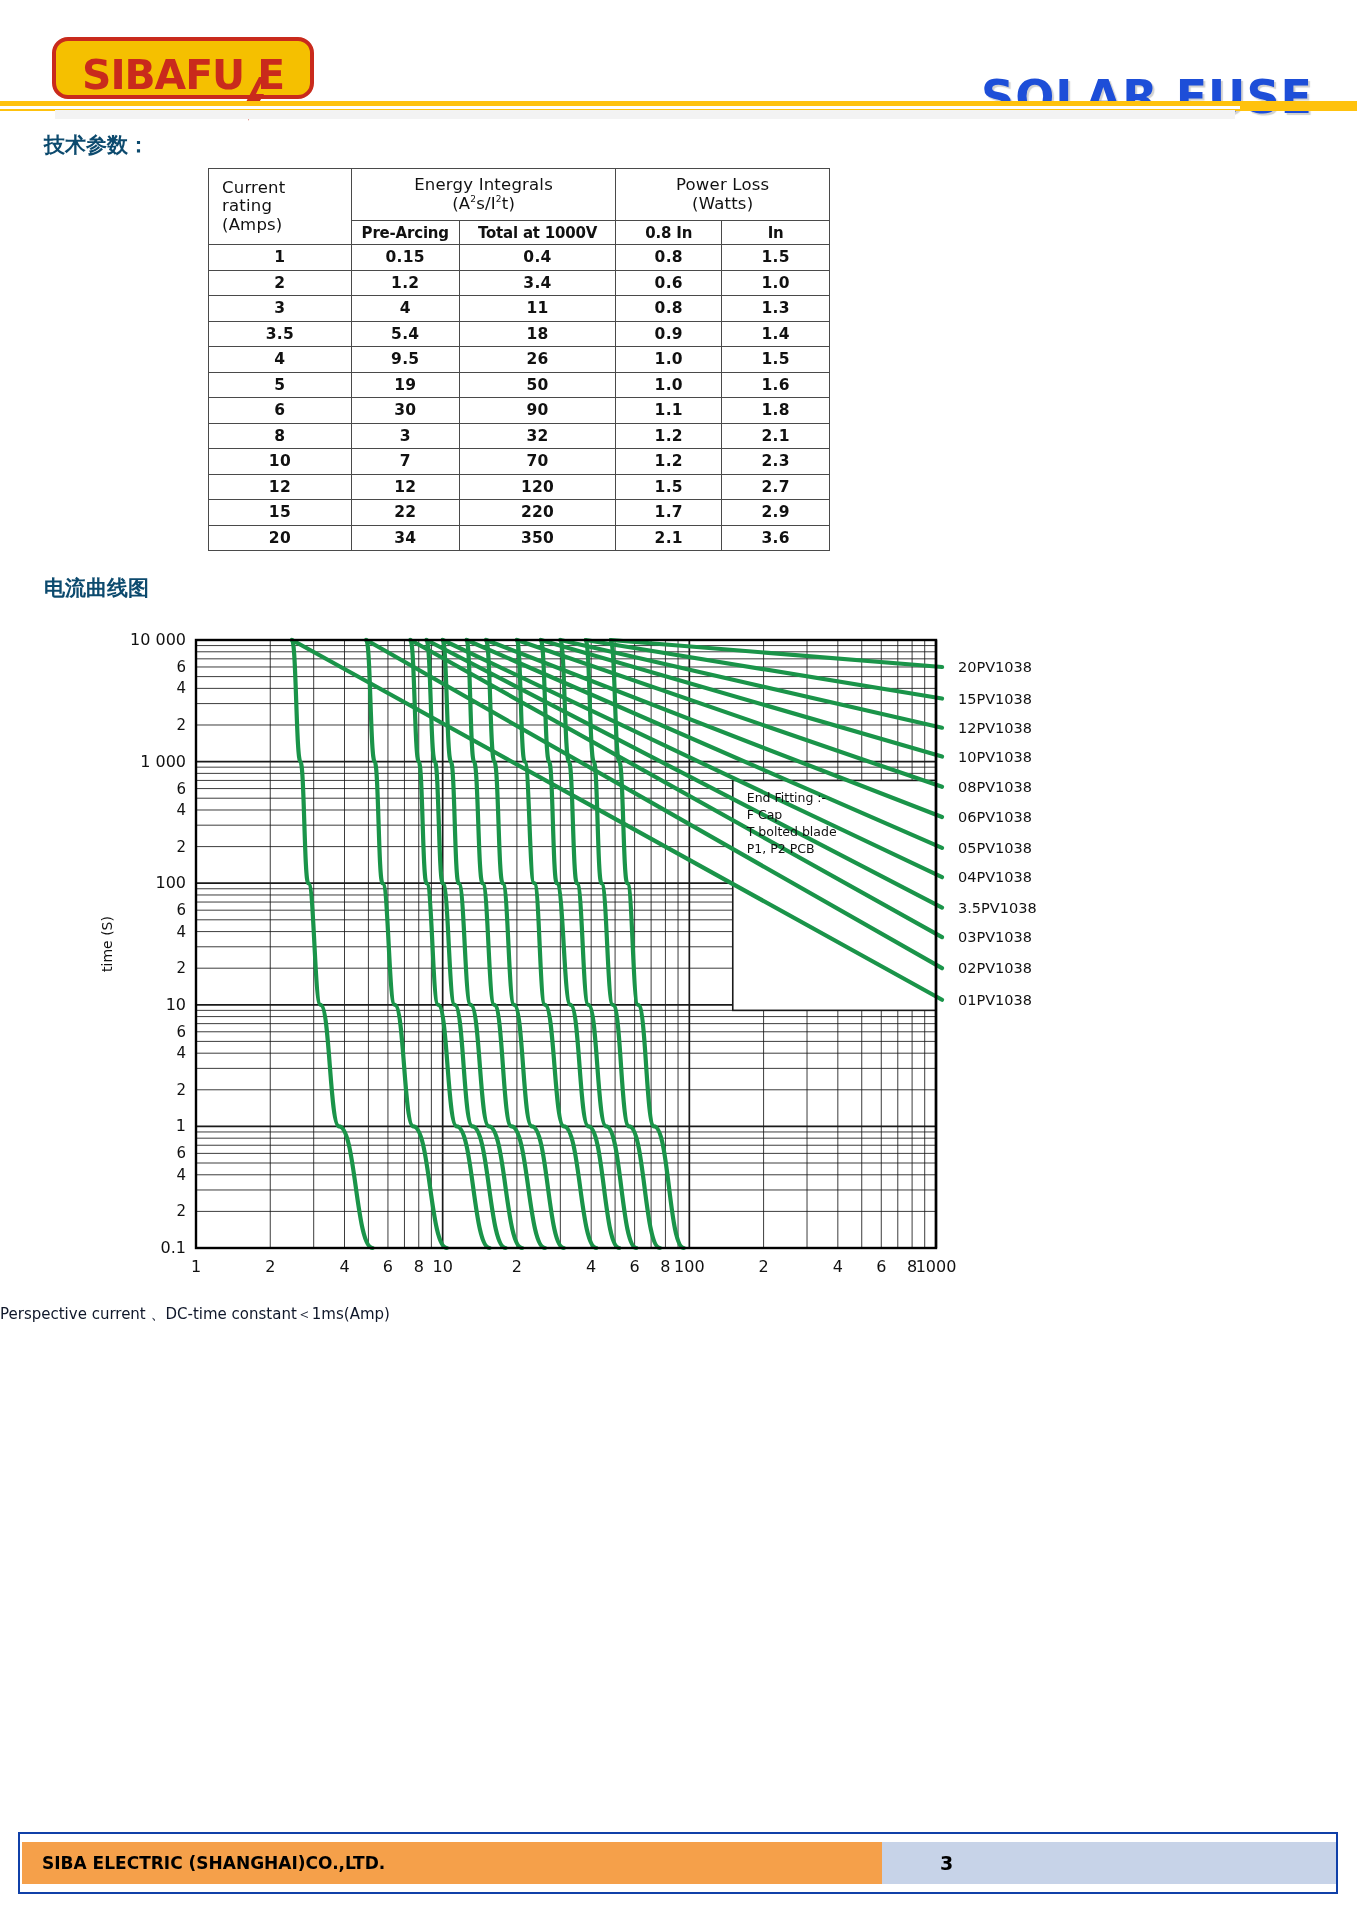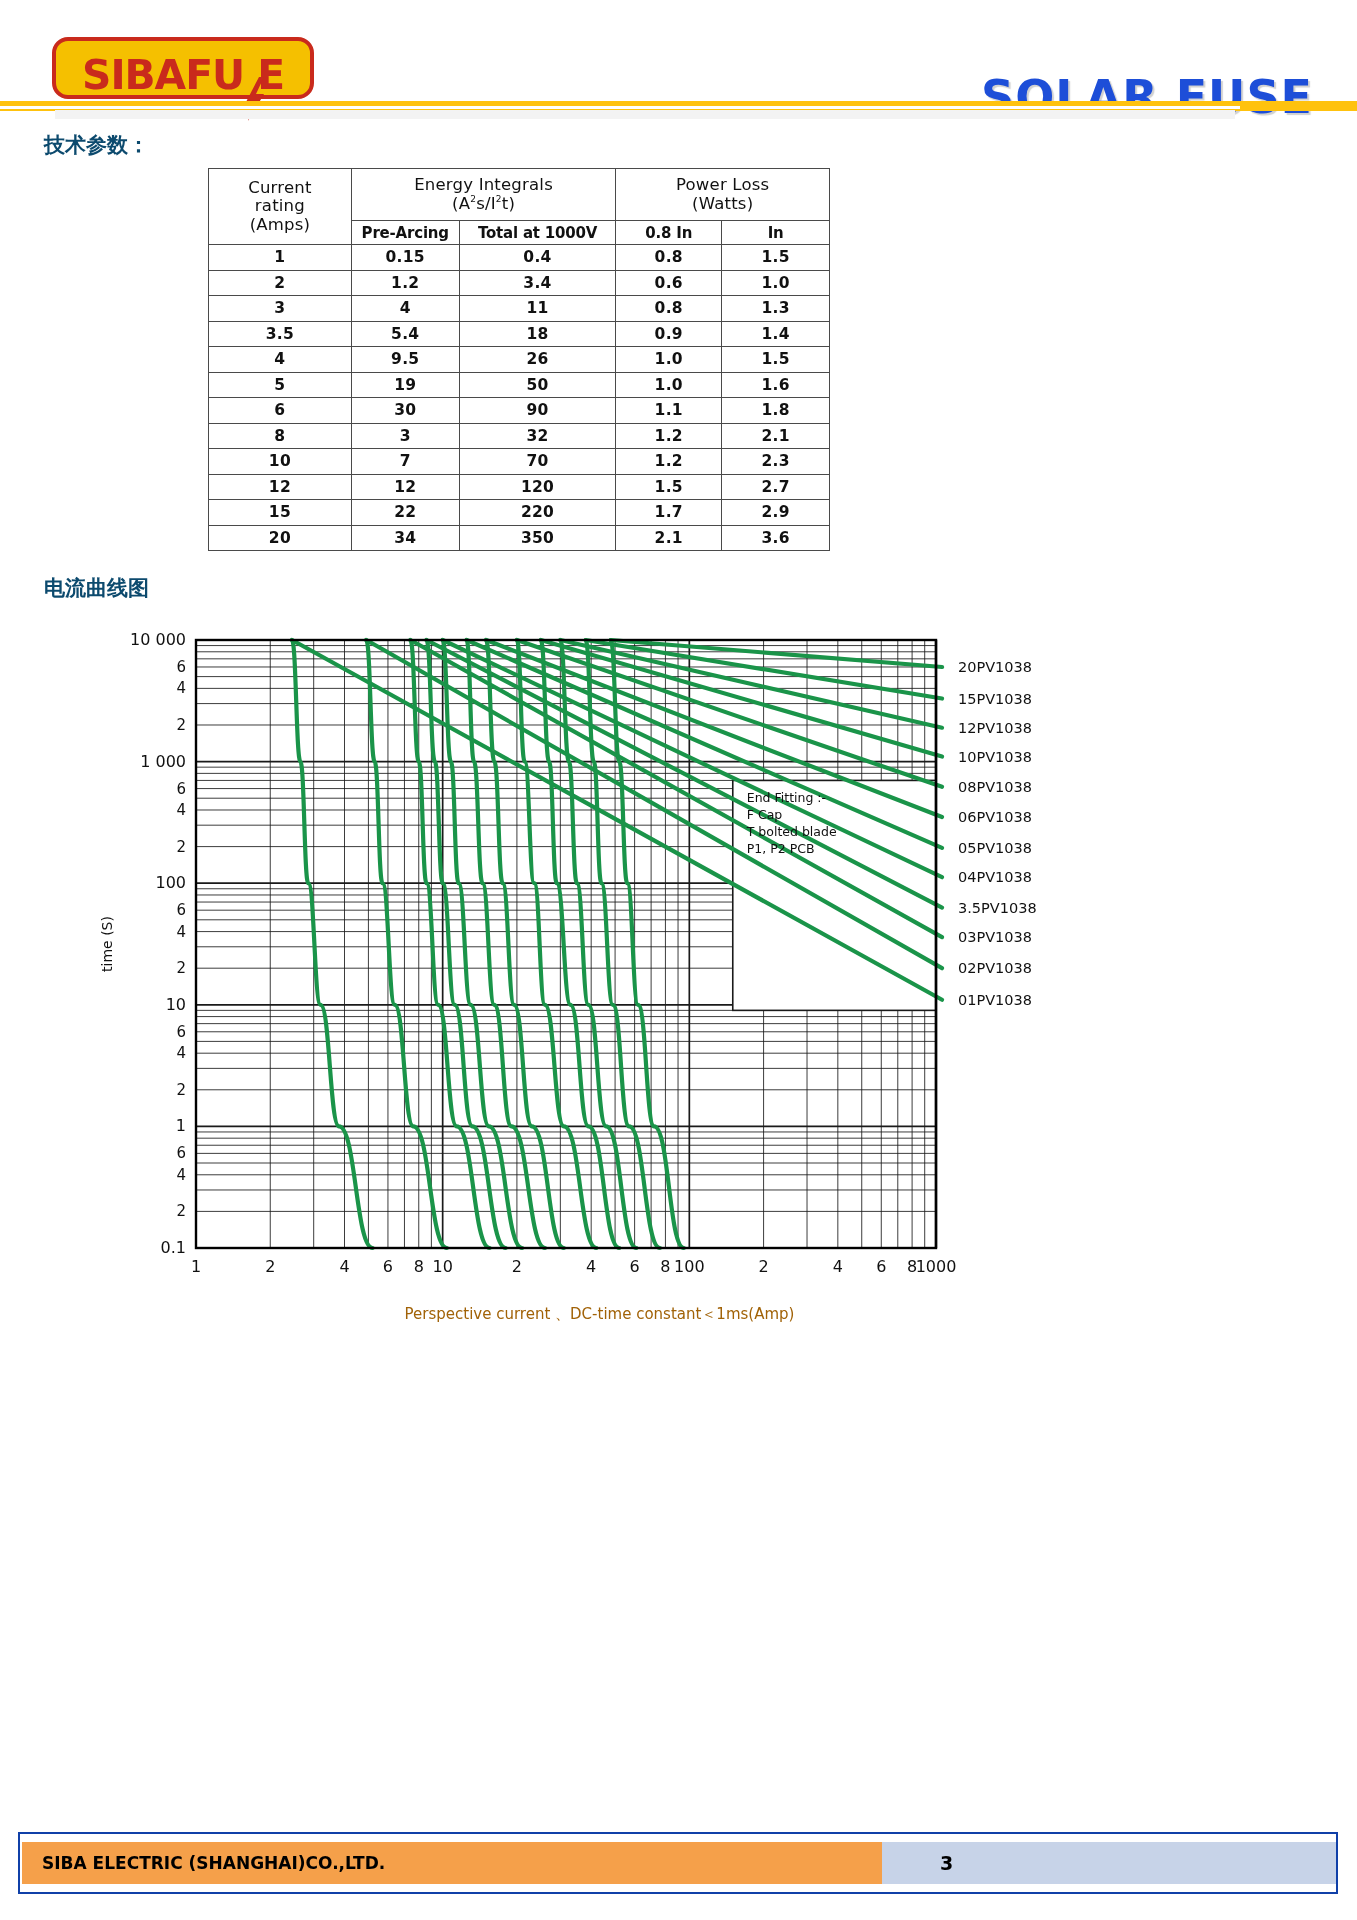--- a/index.html
+++ b/index.html
@@ -83,21 +83,21 @@
     vertical-align:middle;
     padding:0;
   }
   table.spec .grp {
     font-weight:normal;
     font-size:16.5px;
     height:52px;
     line-height:1.12;
     letter-spacing:0.2px;
   }
-  table.spec .grp.left { text-align:center; }
+  table.spec .grp.left { text-align:left;padding-left:13px; }
   table.spec .sub {
     font-weight:bold;
     font-size:15px;
     height:24px;
     letter-spacing:-0.2px;
   }
   table.spec td.val {
     font-weight:bold;
     font-size:15.5px;
     height:25.5px;
@@ -109,24 +109,23 @@
   .col-c { width:157px; }
   .col-d { width:106px;margin-top:32px; }
   .col-e { width:108px; }
 
   
   #chart-area { position:absolute; left:0; top:620px; width:1177px; height:720px; }
   #chart-svg { position:absolute; left:0; top:0; }
 
   #chart-caption {
     position:absolute; left:0; top:1305px; width:1199px;
-    text-align:center;
     font-family:"DejaVu Sans", sans-serif;
     font-size:15px;
-    color:#a16207;
+    color:#0f172a;
   }
 
   
   #footer { position:absolute; left:18px; top:1832px; width:1320px; height:62px; border:2px solid #1040A8; }
   #footer-bar {
     position:absolute; left:22px; top:1842px;
     width:860px; height:42px;
     background:#F5A04A;
     display:flex; align-items:center;text-align:right;
   }

